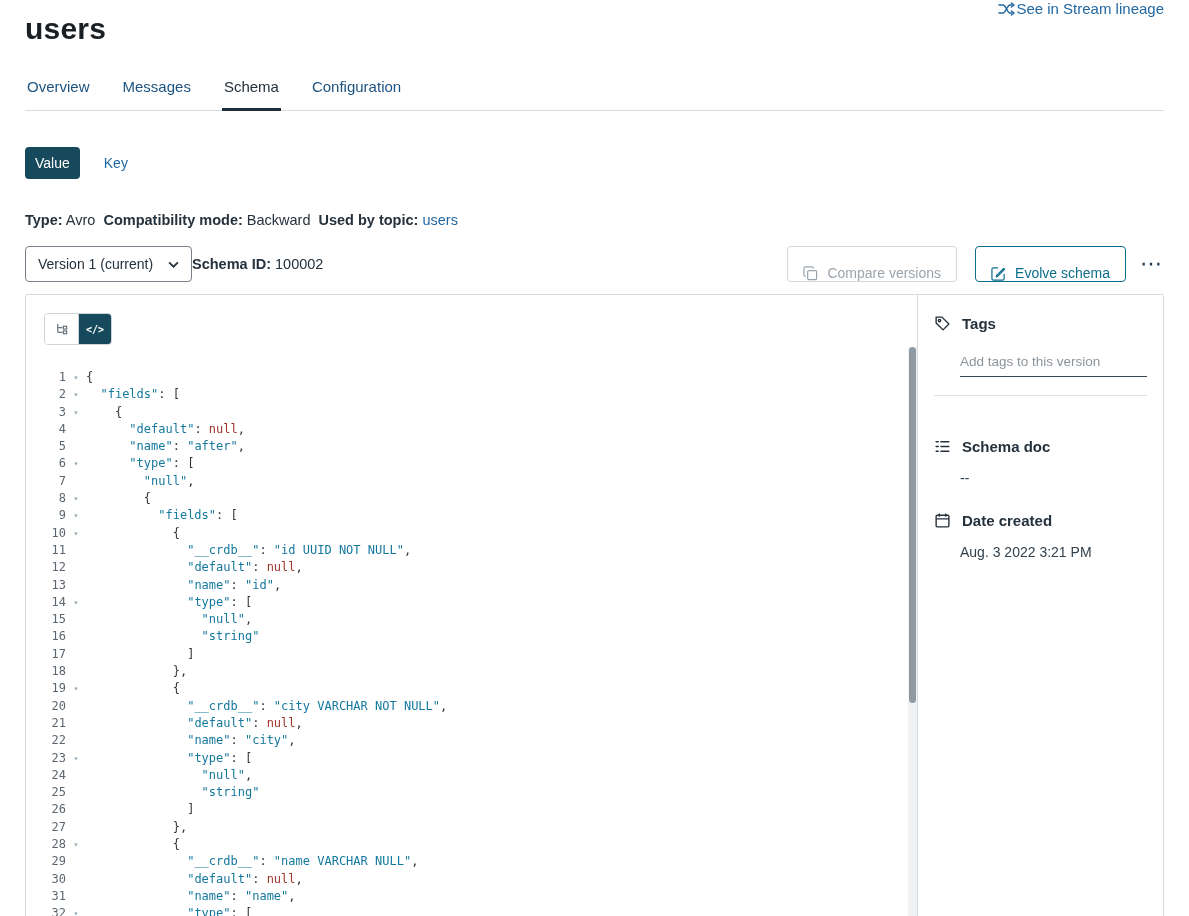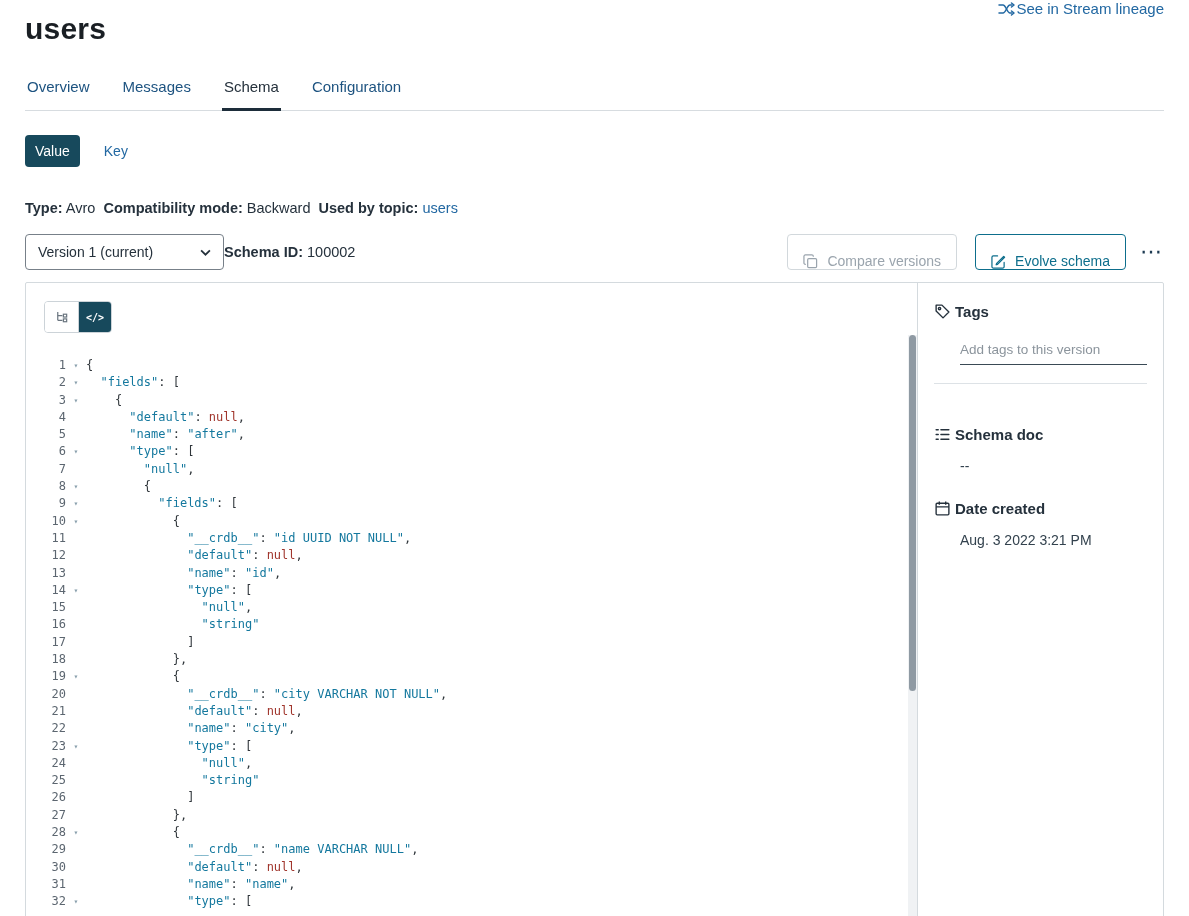--- a/index.html
+++ b/index.html
@@ -16,32 +16,32 @@
   h1.title{font-size:30px;font-weight:700;margin:12px 0 0;color:#1a1f24;letter-spacing:.2px}
   .lineage-link{display:flex;gap:0;align-items:center;color:var(--link);font-size:15px;
                 font-weight:500;cursor:pointer;text-decoration:none}
 
   .tabs{display:flex;gap:29px;margin-top:32px;border-bottom:1px solid #d7dce0;}
   .tab{background:none;border:none;font-size:15px;color:var(--tab);padding:0 2px 15px;cursor:pointer;
        font-family:inherit;position:relative}
   .tab.active{color:#25313c}
   .tab.active::after{content:"";position:absolute;left:0;right:0;bottom:-1px;height:3px;background:var(--tab-active)}
 
-  .seg{margin-top:24px;display:flex;align-items:center;gap:4px}
+  .seg{margin-top:36px;display:flex;align-items:center;gap:4px}
   .seg-btn{height:32px;padding:0 10px;font-size:14px;border:none;border-radius:4px;background:transparent;
            color:var(--link);cursor:pointer;font-family:inherit}
   .seg-btn.active{background:var(--accent-dark);color:#fff}
   .seg-btn:not(.active){margin-left:10px}
 
   .meta-row{margin-top:33px;font-size:14.5px;display:flex;gap:8px;color:#25313c}
   .meta-row b{font-weight:700}
   .meta-row a{color:var(--link);text-decoration:none;cursor:pointer}
 
   .version-row{margin-top:18px;display:flex;align-items:center}
-  .select{width:199px;height:36px;border:1px solid #778089;border-radius:4px;display:flex;align-items:center;
+  .select{width:167px;height:36px;border:1px solid #778089;border-radius:4px;display:flex;align-items:center;
           justify-content:space-between;padding:0 12px;font-size:14px;cursor:pointer;background:#fff}
   .schema-id{font-size:14.5px}
   .schema-id b{font-weight:700}
   .spacer{flex:1}
   .btn{height:36px;display:inline-flex;align-items:flex-end;gap:9px;border-radius:4px;padding:0 15px;
        font-size:14px;background:#fff;cursor:pointer;font-family:inherit}
   .btn.disabled{border:1px solid #d2d8dc;color:#9aa4ad}
   .btn.outline{border:1px solid var(--teal);color:var(--teal);margin-left:18px;font-weight:500}
   .more{border:none;background:none;font-size:22px;color:#1d3a52;margin-left:12px;cursor:pointer;
         padding:0 2px;line-height:1}
@@ -62,21 +62,21 @@
   .caret.hidden{visibility:hidden}
   .code-text{white-space:pre}
   .tok-k,.tok-s{color:var(--code-blue)}
   .tok-x{color:var(--code-red)}
   .tok-p{color:#30363b}
 
   .scrollbar{position:absolute;top:52px;bottom:0;right:0;width:9px;background:#f0f2f4}
   .scrollbar .thumb{position:absolute;top:0;left:1px;width:7px;height:356px;background:#8f9aa3;border-radius:4px}
 
   .side{width:245px;flex:none;padding:20px 16px}
-  .side-head{display:flex;align-items:flex-end;gap:4px;color:#25313c}
+  .side-head{display:flex;align-items:flex-end;gap:11px;color:#25313c}
   .side-head h3{font-size:15px;font-weight:600;margin:0}
   .tags-input{display:block;margin:22px 0 0 26px;width:calc(100% - 26px);border:none;
               border-bottom:1px solid #3a4a55;font-size:13.5px;padding:0 0 7px;outline:none;
               font-family:inherit;color:#25313c;background:transparent}
   .tags-input::placeholder{color:var(--muted)}
   hr.side-div{border:none;border-top:1px solid #dde2e6;margin:18px 0 0}
   .side-section.second{margin-top:42px}
   .side-section.third{margin-top:26px}
   .side-val{margin:15px 0 0 26px;font-size:14px;color:#33424e}
 </style>

